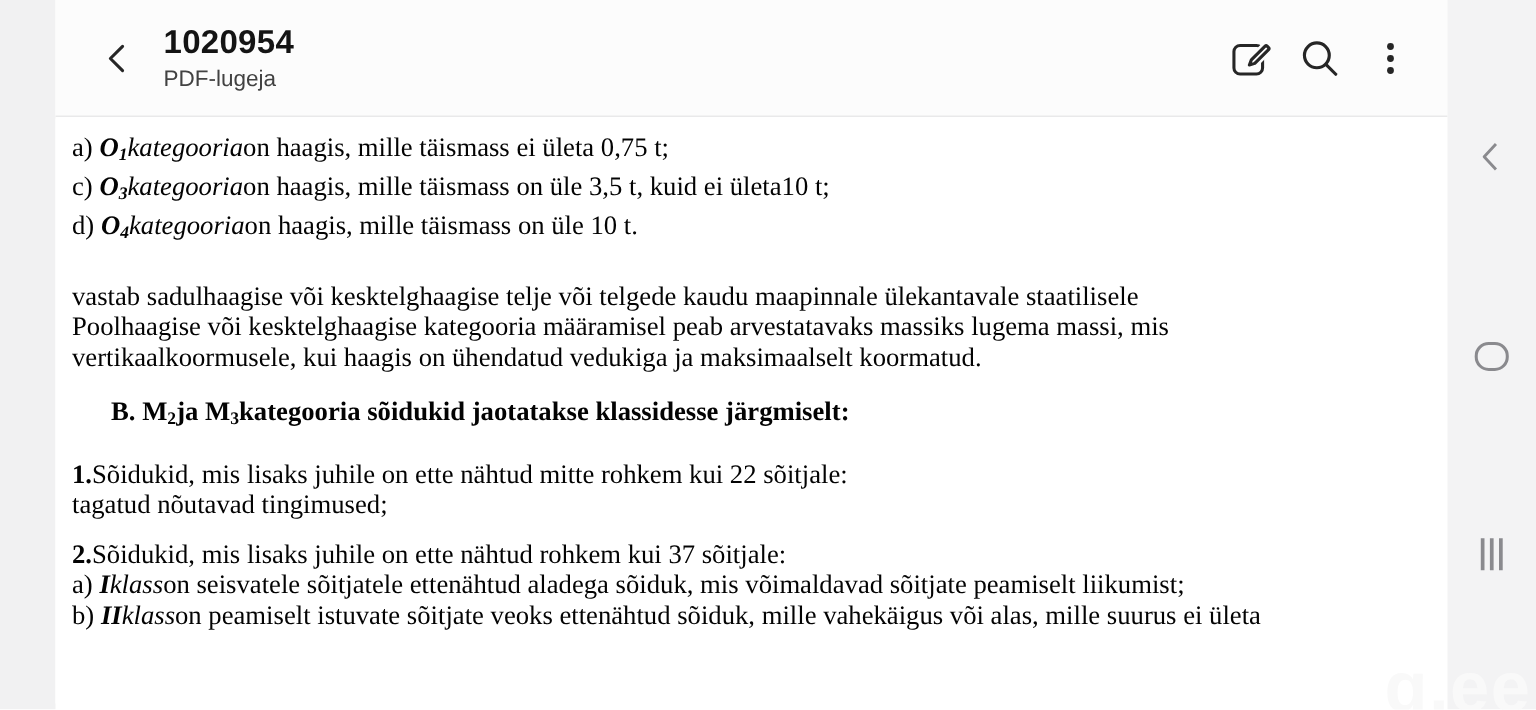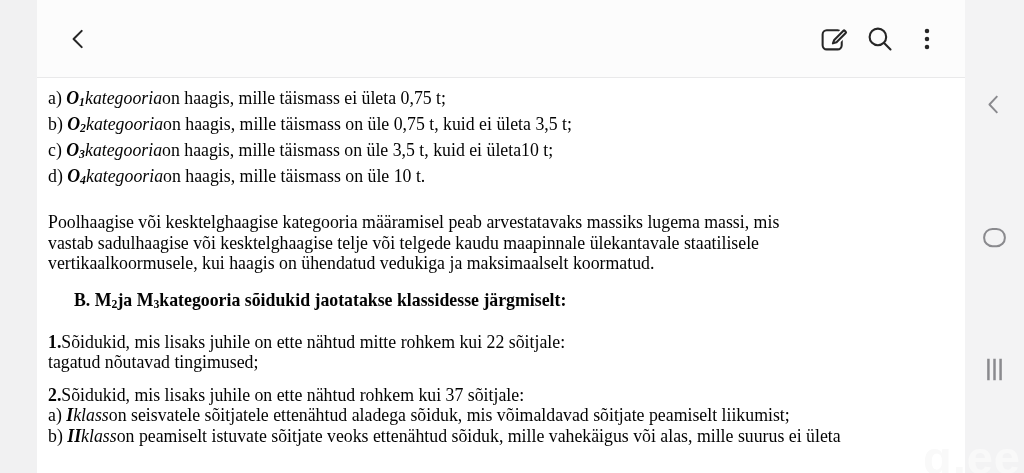--- a/index.html
+++ b/index.html
@@ -59,20 +59,24 @@
 <div class="gutter"></div>
 
 <header>
   <button class="back-btn">
     <span>
       <svg width="26" height="26" viewBox="0 0 24 24" fill="none" stroke="#262626" stroke-width="1.9" stroke-linecap="round" stroke-linejoin="round">
           <path d="M14.5 4.5 L7 12 l7.5 7.5"></path>
         </svg>
     </span>
   </button>
+  <div class="titles">
+    <div class="title">1020954</div>
+    <div class="subtitle">PDF-lugeja</div>
+  </div>
   <div class="actions">
     <button class="action-btn">
       <span>
         <svg width="29" height="29" viewBox="0 0 24 24" fill="none" stroke="#262626" stroke-width="1.7" stroke-linejoin="round">
           <rect x="3" y="5.2" width="15.8" height="15.8" rx="3.4"></rect>
           <path d="M12.6 13.2l7.6-7.6 1.9 1.9-7.6 7.6" stroke="#fcfcfc" stroke-width="4.6"></path>
           <path d="M12.6 13.2l7.6-7.6c.3-.3.8-.3 1.1 0l.8.8c.3.3.3.8 0 1.1l-7.6 7.6-3 .9z"></path>
         </svg>
       </span>
     </button>
@@ -92,27 +96,26 @@
             <circle cx="12" cy="19.4" r="2.1"></circle>
         </svg>
       </span>
     </button>
   </div>
 </header>
 
 <main class="doc" id="doc">
     <div class="block">
       <div class="line"><span>a) </span><span class="bi">O</span><span class="bi sub">1</span><span class="i">kategooria</span><span>on haagis, mille täismass ei ületa 0,75 t;</span></div>
-      <div class="line"><span>b) </span><span class="bi">O</span><span class="bi sub">2</span><span class="i">kategooria</span><span>on haagis, mille täismass on üle 0,75 t, kuid ei ületa 3,5 t;</span></div>
       <div class="line"><span>c) </span><span class="bi">O</span><span class="bi sub">3</span><span class="i">kategooria</span><span>on haagis, mille täismass on üle 3,5 t, kuid ei ületa10 t;</span></div>
       <div class="line"><span>d) </span><span class="bi">O</span><span class="bi sub">4</span><span class="i">kategooria</span><span>on haagis, mille täismass on üle 10 t.</span></div>
     </div>
     <div class="block">
+      <div class="line"><span>vastab sadulhaagise või kesktelghaagise telje või telgede kaudu maapinnale ülekantavale staatilisele</span></div>
       <div class="line"><span>Poolhaagise või kesktelghaagise kategooria määramisel peab arvestatavaks massiks lugema massi, mis</span></div>
-      <div class="line"><span>vastab sadulhaagise või kesktelghaagise telje või telgede kaudu maapinnale ülekantavale staatilisele</span></div>
       <div class="line"><span>vertikaalkoormusele, kui haagis on ühendatud vedukiga ja maksimaalselt koormatud.</span></div>
     </div>
     <div class="block">
       <div class="line"><span class="b">B. M</span><span class="b sub">2</span><span class="b">ja M</span><span class="b sub">3</span><span class="b">kategooria sõidukid jaotatakse klassidesse järgmiselt:</span></div>
     </div>
     <div class="block">
       <div class="line"><span class="b">1.</span><span>Sõidukid, mis lisaks juhile on ette nähtud mitte rohkem kui 22 sõitjale:</span></div>
       <div class="line"><span>tagatud nõutavad tingimused;</span></div>
     </div>
     <div class="block">

